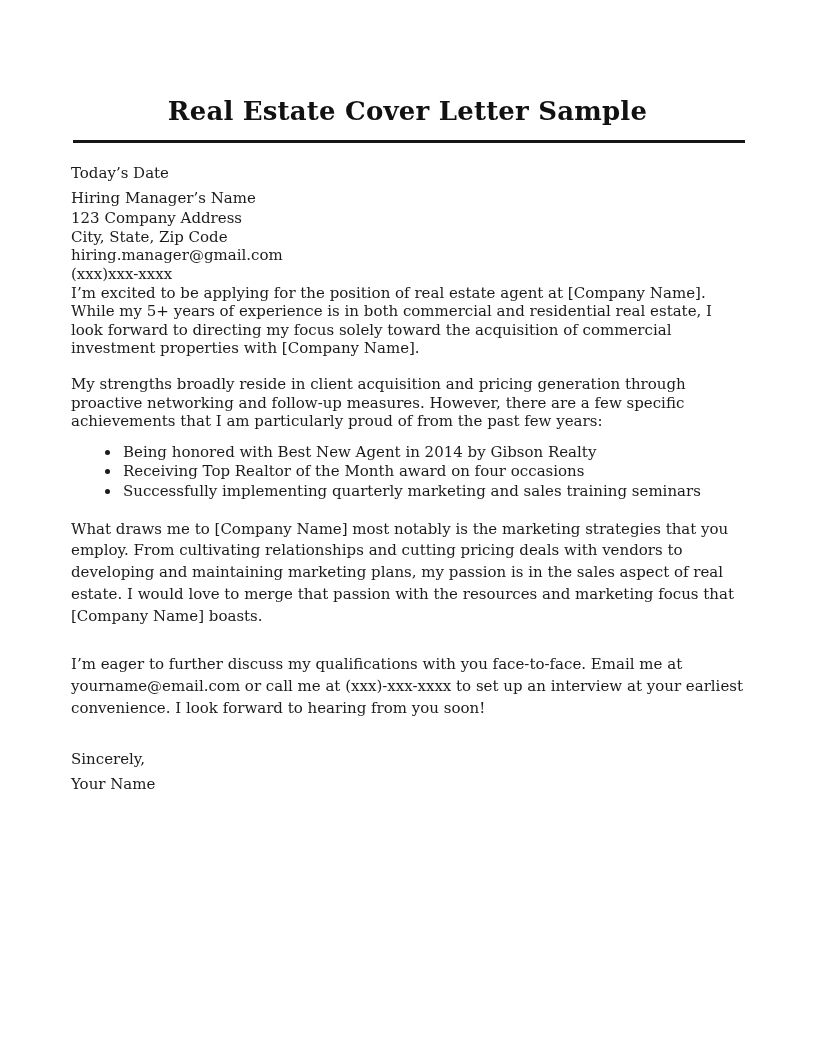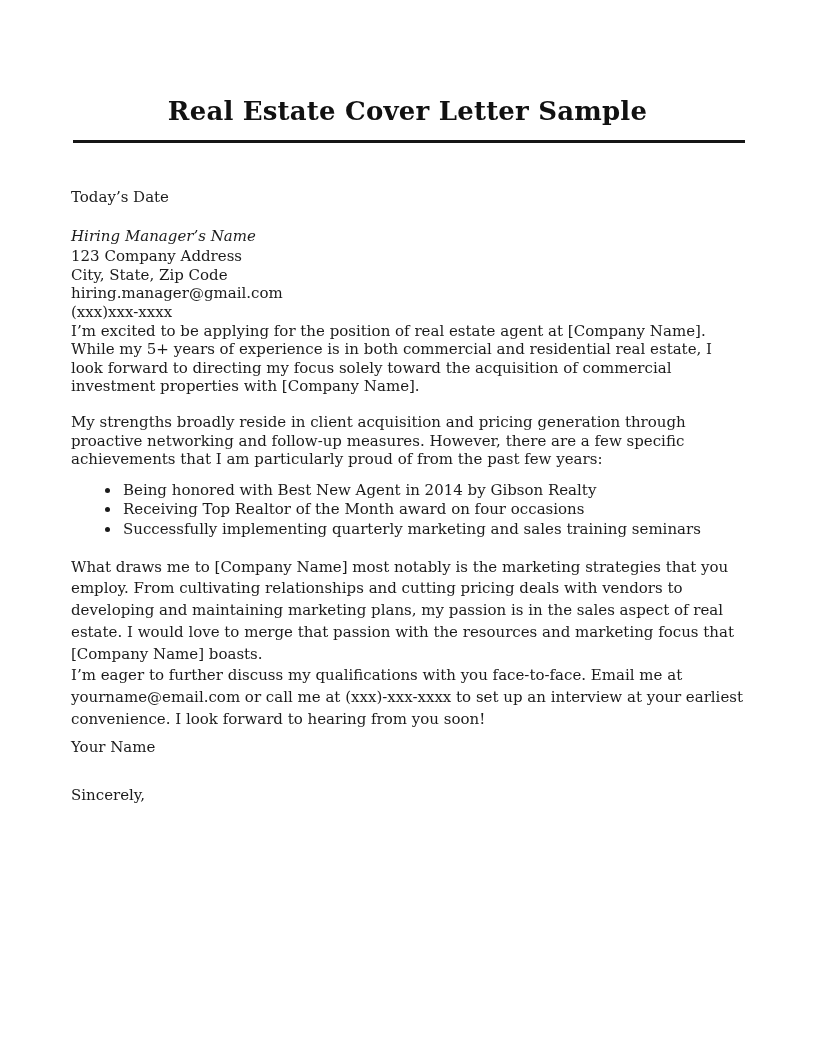--- a/index.html
+++ b/index.html
@@ -30,37 +30,37 @@
   .title-rule {
     position: absolute;
     top: 140px;
     left: 73px;
     width: 672px;
     height: 0;
     border-top: 3px solid #161616;
   }
   .letter-body {
     position: absolute;
-    top: 188px;
+    top: 164px;
     left: 71px;
     width: 676px;
     font-size: 15px;
     line-height: 18.6px;
     text-align: left;
   }
   .line { margin: 0; }
-  .manager-line { margin-top: 20px; font-style: italic; }
+  .manager-line { margin-top: 6px; }
   .address-block { margin-top: 2px; }
   .salutation { margin-top: 18px; }
   .para { margin: 0; }
   .para-1 { }
   .para-2 { margin-top: 17px; }
   .para-loose { line-height: 21.8px; }
   .para-3 { margin-top: 17px; }
-  .para-4 { }
+  .para-4 { margin-top: 27px; }
   ul.achievements {
     margin: 12px 0 0 0;
     padding-left: 50px;
     line-height: 19.6px;
   }
   ul.achievements li {
     padding-left: 2px;
     margin: 0;
   }
   .closing { margin-top: 30px; }
@@ -96,18 +96,18 @@
     <ul class="achievements">
       <li>Being honored with Best New Agent in 2014 by Gibson Realty</li>
       <li>Receiving Top Realtor of the Month award on four occasions</li>
       <li>Successfully implementing quarterly marketing and sales training seminars</li>
     </ul>
 
     <p class="para para-loose para-3">What draws me to [Company Name] most notably is the marketing strategies that you employ. From cultivating relationships and cutting pricing deals with vendors to developing and maintaining marketing plans, my passion is in the sales aspect of real estate. I would love to merge that passion with the resources and marketing focus that [Company Name] boasts.</p>
 
     <p class="para para-loose para-4">I’m eager to further discuss my qualifications with you face-to-face. Email me at yourname@email.com or call me at (xxx)-xxx-xxxx to set up an interview at your earliest convenience. I look forward to hearing from you soon!</p>
 
+    <p class="line closing">Sincerely,</p>
+
     <p class="line signature">Your Name</p>
-
-    <p class="line closing">Sincerely,</p>
 
   </div>
 </div>
 
 </body></html>

